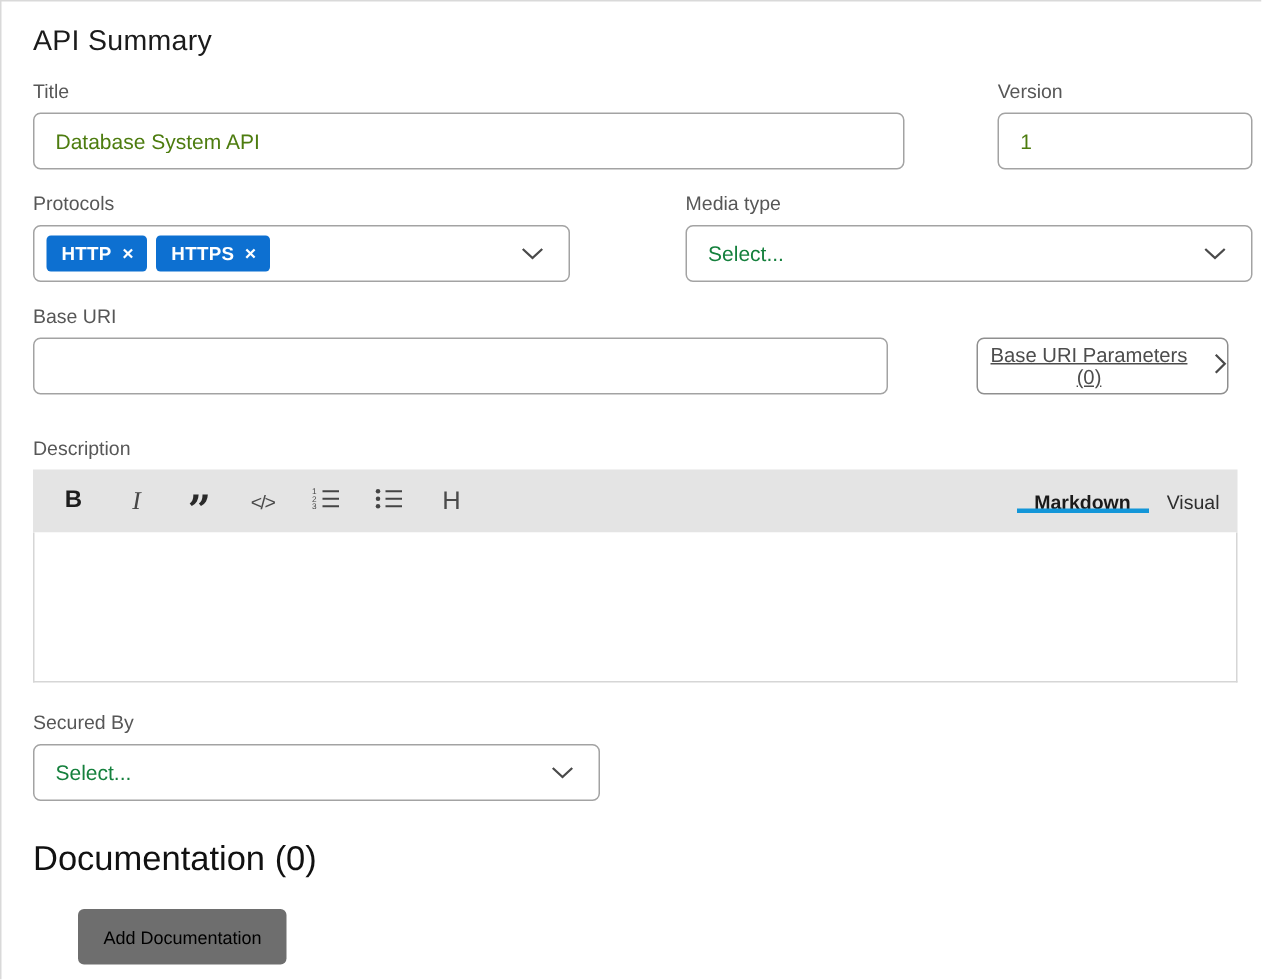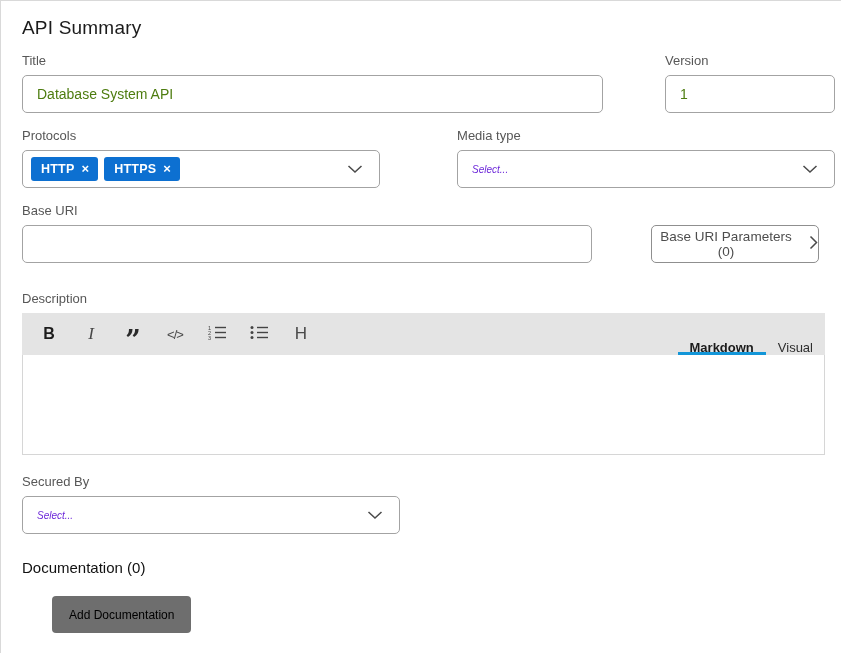--- a/index.html
+++ b/index.html
@@ -50,21 +50,21 @@
     position: relative;
     height: 38px;
     border: 1px solid #a3a3a3;
     border-radius: 5px;
     background: #fff;
     display: flex;
     align-items: center;
     padding: 0 38px 0 14px;
     cursor: pointer;
   }
-  .selectbox .placeholder { font-size: 10px; color: #6d28d9; font-style: italic; }
+  .selectbox .placeholder { font-size: 14px; color: #15803d; }
   .selectbox .chev {
     position: absolute; right: 16px; top: 50%;
     transform: translateY(-50%);
     display: flex; align-items: center;
   }
 
   .multiselect { padding-left: 8px; gap: 6px; }
   .chip {
     display: inline-flex;
     align-items: center;
@@ -116,21 +116,21 @@
     background: none; border: none; cursor: pointer;
     color: #3d3d3d;
     font-family: "Liberation Sans", sans-serif;
   }
   .tb-bold { font-size: 16px; font-weight: bold; color: #1d1d1d; }
   .tb-italic { font-family: "Liberation Serif", serif; font-style: italic; font-size: 17px; color: #474747; }
   .tb-quote { font-family: "DejaVu Serif", serif; font-weight: bold; font-size: 27px; color: #2a2a2a; line-height: 0; position: relative; top: 7px; }
   .tb-code { font-size: 13px; color: #4a4a4a; letter-spacing: -1px; }
   .tb-heading { font-size: 17px; font-weight: 400; color: #4a4a4a; }
 
-  .editor-tabs { margin-left: auto; display: flex; align-items: flex-end; height: 100%; }
+  .editor-tabs { margin-left: auto; display: flex; align-items: center; height: 100%; }
   .editor-tab {
     display: flex; align-items: center;
     padding: 0 12px;
     font-size: 13px;
     color: #2e2e2e;
     cursor: pointer;
     position: relative;
   }
   .editor-tab.active { font-weight: bold; color: #1b1b1b; }
   .editor-tab.active::after {
@@ -154,21 +154,21 @@
     padding: 8px 12px;
     display: block;
   }
 
   
   .secured-section { margin-top: 19px; }
 
   
   .doc-section { margin-top: 25px; }
   .doc-heading {
-    font-size: 15px;
+    font-size: 23px;
     font-weight: 400;
     color: #111;
     margin-bottom: 20px;
   }
   .solid-button {
     margin-left: 30px;
     background: var(--button_gray, #6e6e6e);
     color: #000000;
     border: none;
     border-radius: 4px;
@@ -177,21 +177,21 @@
     font-family: "Liberation Sans", sans-serif;
     font-size: 12px;
     cursor: pointer;
   }
 
   .w-title { width: 602px; }
   .w-version { width: 176px; margin-left: 25px; }
   .w-protocols { width: 378px; }
   .w-media { width: 399px; margin-left: 40px; }
   .w-baseuri { width: 570px; }
-  .w-baseuri-btn { width: 168px; margin-left: 22px; align-self: flex-end; }
+  .w-baseuri-btn { width: 168px; margin-left: 22px; align-self: flex-end; text-decoration: underline; }
 </style>
 </head>
 <body>
 
 <div class="panel">
 
   <h1 class="page-title">API Summary</h1>
 
   <div class="row">
     <div class="w-title">

